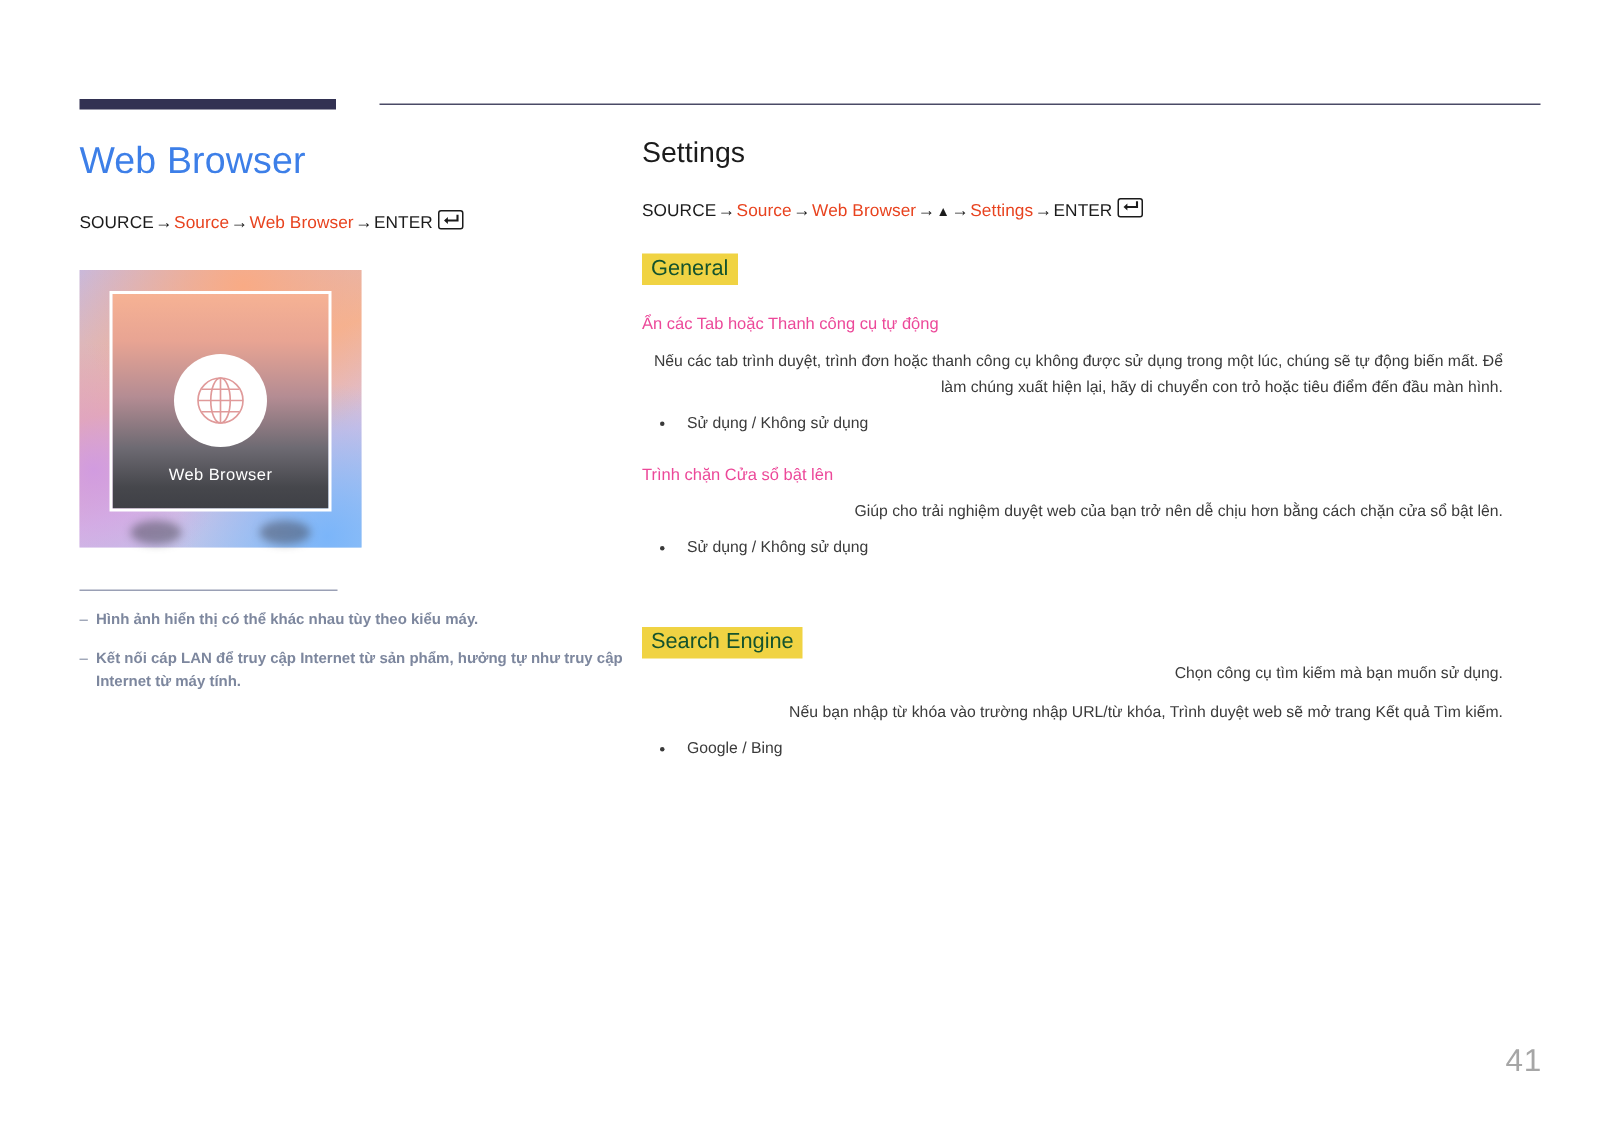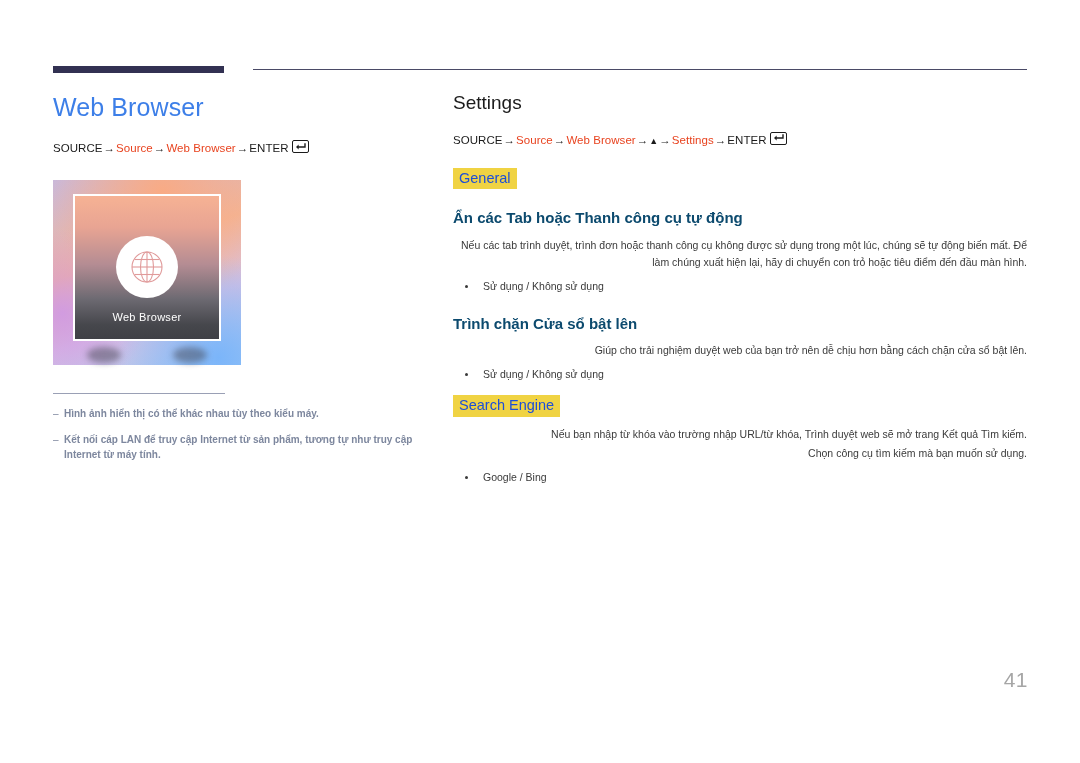--- a/index.html
+++ b/index.html
@@ -167,50 +167,49 @@
   .note-dash {
     width: 11px;
     flex: 0 0 11px;
     color: #7d879e;
   }
   .note-text { flex: 1; font-weight: bold; }
 
   
   .right-col {
     position: absolute;
-    left: 453px;
+    left: 428px;
     top: 92px;
     width: 574px;
   }
   .sec-title {
     font-size: 19px;
     color: #1b1b1b;
     font-weight: normal;
     margin: 0;
     line-height: 1.2;
   }
   .right-col .path-line { margin-top: 17px; }
 
   .chip {
     display: inline-block;
     margin-top: 22px;
     padding: 2px 6px 3px 6px;
     background: #f0d343;
-    color: #1d4ed8;
+    color: #14532d;
     font-size: 14.5px;
     line-height: 1.15;
   }
-  .chip.search { margin-top: 12px; text-align: right; }
+  .chip.search { margin-top: 44px; text-align: right; }
 
   .sub-head {
     margin-top: 19px;
-    font-size: 15px;
-    color: #0c4a6e;
+    font-size: 11px;
+    color: #ec4899;
     line-height: 1.3;
-    font-weight: bold;
   }
   .para {
     margin-top: 9px;
     font-size: 10.5px;
     line-height: 1.62;
     color: #3a3a3a;
     text-align: right;
   }
   .para.tight { margin-top: 2px; }
   .bullets {
@@ -233,21 +232,21 @@
     width: 3px;
     height: 3px;
     border-radius: 50%;
     background: #3a3a3a;
   }
 
   
   .page-num {
     position: absolute;
     right: 52px;
-    top: 668px;
+    top: 696px;
     font-size: 21px;
     color: #a6a6a6;
     letter-spacing: 0.5px;
   }
 </style>
 </head>
 <body>
 
 <div class="rule-thick"></div>
 <div class="rule-thin"></div>
@@ -281,21 +280,21 @@
 </div>
 
 <div class="notes">
   <div class="notes-sep"></div>
   <div class="note">
     <div class="note-dash">‒</div>
     <div class="note-text">Hình ảnh hiển thị có thể khác nhau tùy theo kiểu máy.</div>
   </div>
   <div class="note">
     <div class="note-dash">‒</div>
-    <div class="note-text">Kết nối cáp LAN để truy cập Internet từ sản phẩm, tương tự như truy cập Internet từ máy tính.</div>
+    <div class="note-text">Kết nối cáp LAN để truy cập Internet từ sản phẩm, hưởng tự như truy cập Internet từ máy tính.</div>
   </div>
 </div>
 
 <div class="right-col">
   <h2 class="sec-title">Settings</h2>
 
   <div class="path-line"><span>SOURCE</span><span class="path-arrow">→</span><span class="path-hl">Source</span><span class="path-arrow">→</span><span class="path-hl">Web Browser</span><span class="path-arrow">→</span><span class="path-tri">▲</span><span class="path-arrow">→</span><span class="path-hl">Settings</span><span class="path-arrow">→</span><span>ENTER</span><span class="enter-key"><svg width="13" height="10" viewBox="0 0 13 10">
           <path d="M11 1.2 L11 5 L3 5" fill="none" stroke="#1b1b1b" stroke-width="1.4"></path>
           <path d="M4.6 2.6 L2 5 L4.6 7.4 Z" fill="#1b1b1b"></path>
         </svg></span></div>
@@ -311,20 +310,20 @@
 
   <div class="sub-head">Trình chặn Cửa sổ bật lên</div>
   <div class="para">Giúp cho trải nghiệm duyệt web của bạn trở nên dễ chịu hơn bằng cách chặn cửa sổ bật lên.</div>
   <ul class="bullets">
     <li>Sử dụng / Không sử dụng</li>
   </ul>
 
 
   
   <div class="chip search">Search Engine</div>
+  <div class="para tight">Chọn công cụ tìm kiếm mà bạn muốn sử dụng.</div>
   <div class="para">Nếu bạn nhập từ khóa vào trường nhập URL/từ khóa, Trình duyệt web sẽ mở trang Kết quả Tìm kiếm.</div>
-  <div class="para tight">Chọn công cụ tìm kiếm mà bạn muốn sử dụng.</div>
   <ul class="bullets">
     <li>Google / Bing</li>
   </ul>
 </div>
 
 <div class="page-num">41</div>
 
 </body></html>

